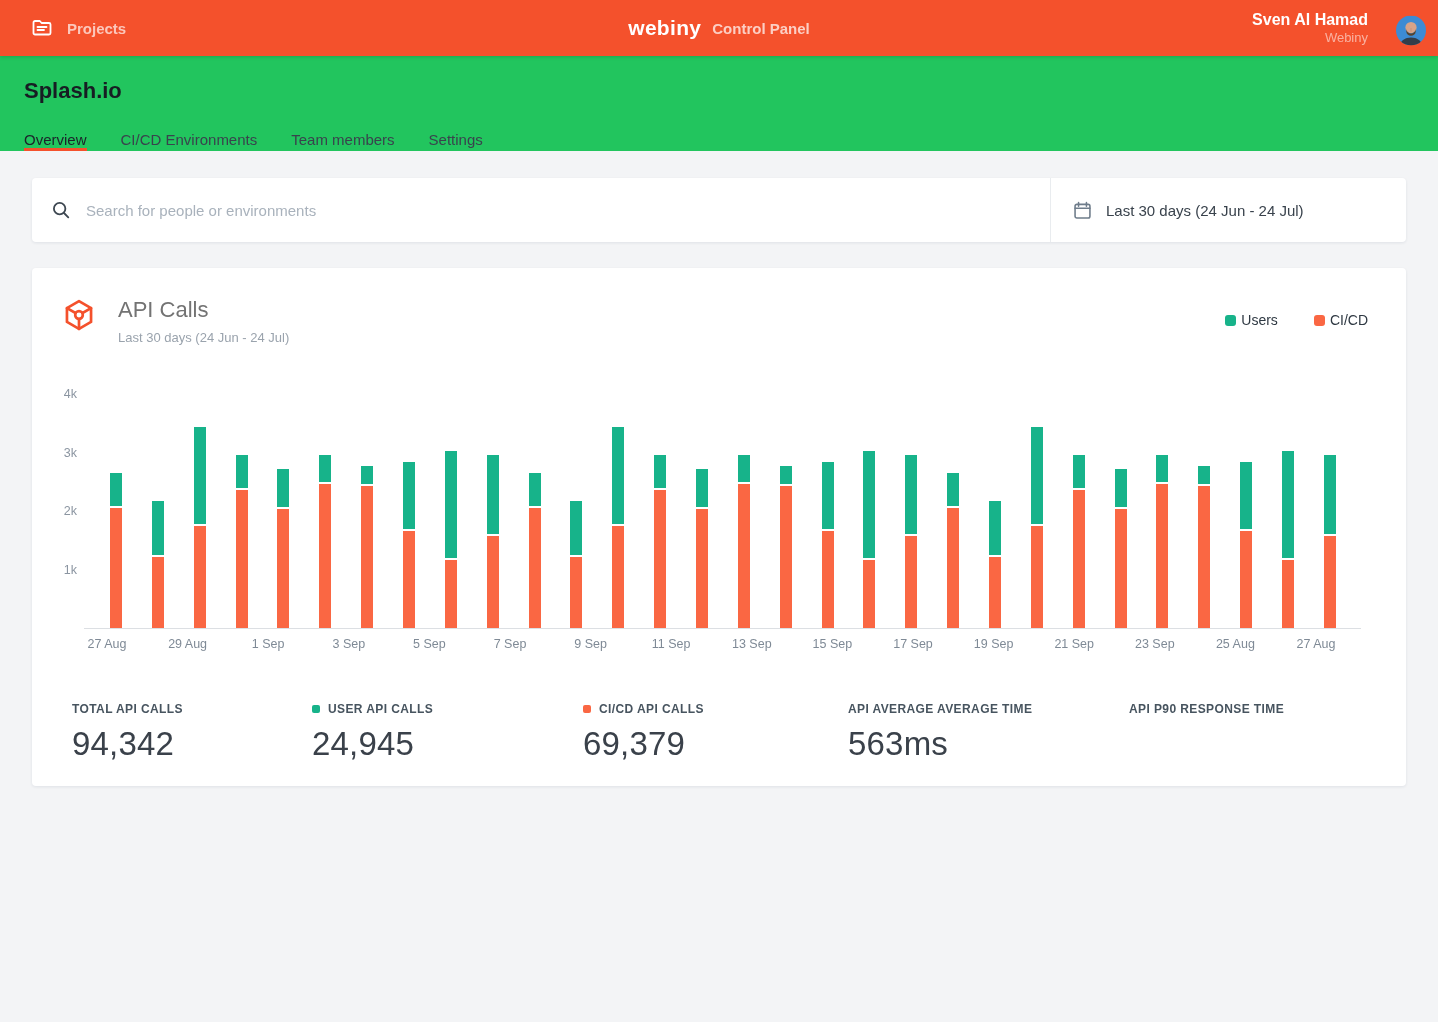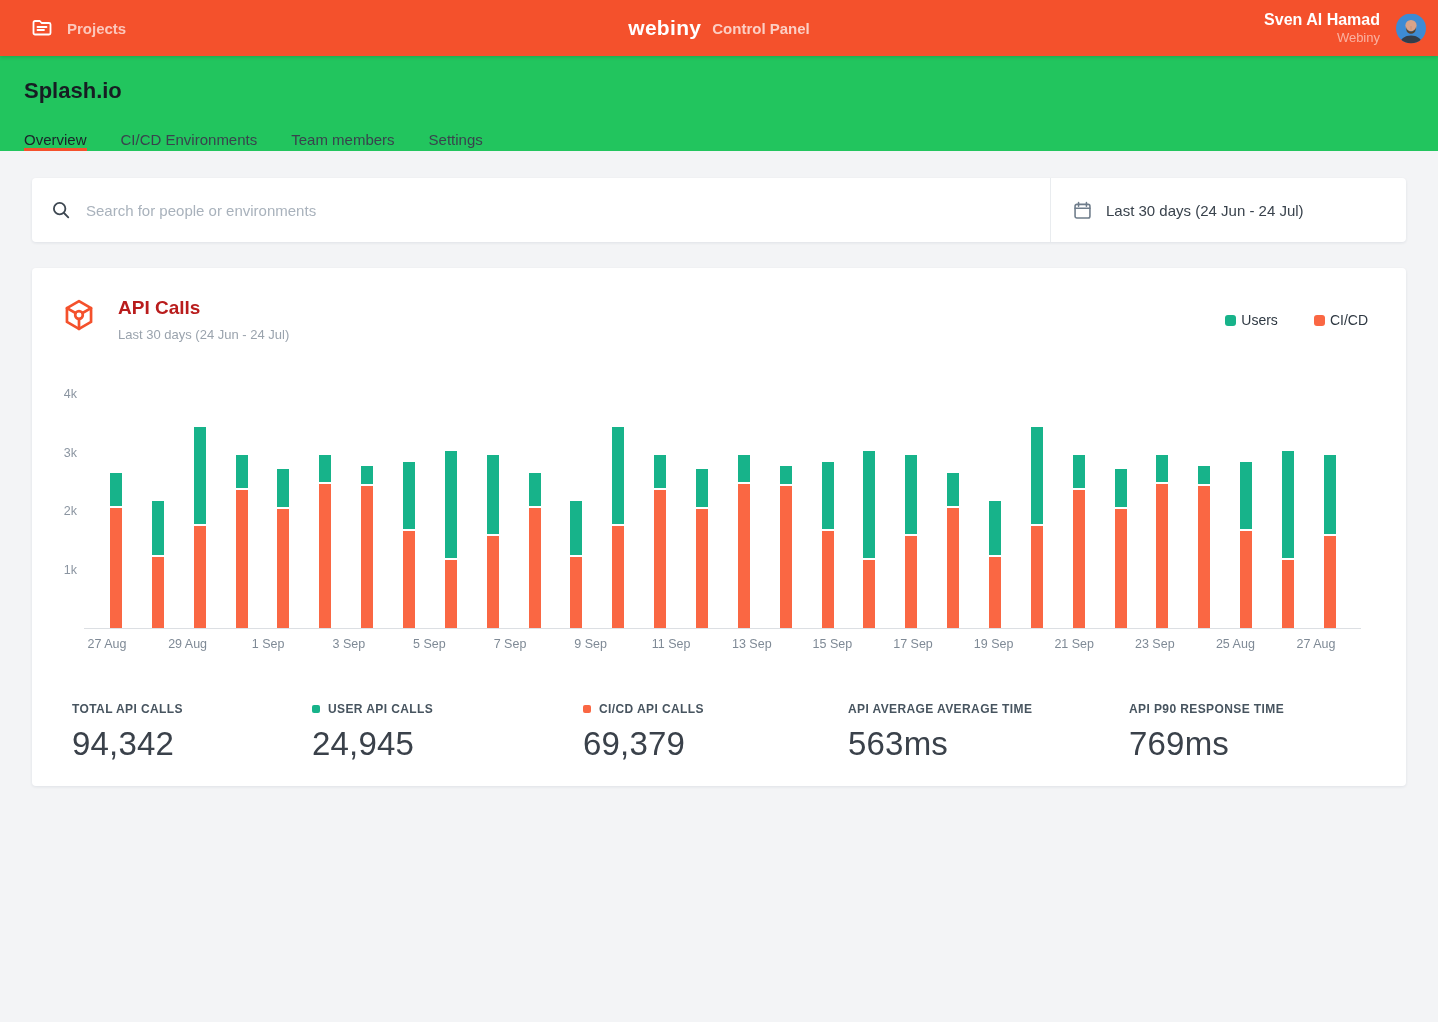--- a/index.html
+++ b/index.html
@@ -6,21 +6,21 @@
   body{background:#f3f4f6;font-family:"Liberation Sans","DejaVu Sans",sans-serif;}
   .app{width:1438px;height:1022px;position:relative;background:#f3f4f6;overflow:hidden}
 
   
   .topbar{height:56px;background:#f4512c;display:flex;align-items:center;position:relative;box-shadow:0 1px 4px rgba(0,0,0,.16);z-index:5}
   .nav-left{display:flex;align-items:center;gap:13px;padding-left:30px;cursor:pointer}
   .projects-label{color:rgba(255,255,255,.68);font-size:15px;font-weight:700}
   .brand{position:absolute;left:50%;top:50%;transform:translate(-50%,-50%);display:flex;align-items:center;gap:11px}
   .logo{color:#fff;font-size:21px;font-weight:700;letter-spacing:.3px}
   .app-name{color:rgba(255,255,255,.72);font-size:15px;font-weight:700}
-  .user{position:absolute;right:12px;top:50%;transform:translateY(-50%);display:flex;align-items:center;gap:16px;cursor:pointer}
+  .user{position:absolute;right:12px;top:50%;transform:translateY(-50%);display:flex;align-items:flex-end;gap:28px;cursor:pointer}
   .user-text{text-align:right}
   .user-name{color:#fff;font-size:16px;font-weight:700;line-height:1.2}
   .user-org{color:rgba(255,255,255,.55);font-size:13px;margin-top:1px}
   .avatar{width:30px;height:30px;border-radius:50%;display:block}
 
   
   .page-head{background:#22c55e;padding:22px 24px 0}
   .page-title{font-size:22px;font-weight:700;color:#171d23}
   .tabs{display:flex;gap:34px;margin-top:27px}
   .tab{font-size:15px;color:#39434d;padding-bottom:0;cursor:pointer;border-bottom:3px solid transparent}
@@ -31,21 +31,21 @@
   .toolbar{height:64px;background:#fff;border-radius:4px;box-shadow:0 1px 3px rgba(23,43,77,.09);display:flex;align-items:stretch}
   .search{flex:1;display:flex;align-items:center;padding-left:19px;gap:13px}
   .search input{border:0;outline:0;flex:1;font-size:15px;color:#2d3640;font-family:inherit;background:transparent}
   .search input::placeholder{color:#a9b2bc}
   .datepicker{width:334px;border-left:1px solid #e9ecef;display:flex;align-items:center;gap:13px;padding-left:21px;cursor:pointer}
   .date-label{font-size:15px;color:#39424c}
 
   
   .card{margin-top:26px;background:#fff;border-radius:4px;box-shadow:0 1px 3px rgba(23,43,77,.09);height:518px;position:relative}
   .card-head{position:absolute;top:30px;left:30px;display:flex;gap:22px;align-items:flex-start}
-  .card-title{font-size:19px;font-weight:700;color:#b91c1c;line-height:1.1}
+  .card-title{font-size:22px;font-weight:400;color:#737373;line-height:1.1}
   .card-subtitle{font-size:13px;color:#9aa3ad;margin-top:8px}
   .legend{position:absolute;top:44px;right:38px;display:flex;gap:36px;align-items:center}
   .legend-item{display:flex;align-items:center;gap:5px;cursor:pointer}
   .legend-sq{width:11px;height:11px;border-radius:3px}
   .legend-label{font-size:14px;color:#2e3842}
 
   
   .plot{position:absolute;left:52px;right:45px;top:126px;height:234px;border-bottom:1px solid #dcdfe3}
   .bars{position:absolute;left:26px;right:25px;top:0;bottom:0;display:flex;justify-content:space-between;align-items:flex-end}
   .bar{width:12px;display:flex;flex-direction:column;justify-content:flex-end}
@@ -333,19 +333,18 @@
           <div class="stat-block">
             <div class="stat-label">
               <span>API AVERAGE AVERAGE TIME</span>
             </div>
             <div class="stat-value">563ms</div>
           </div>
           <div class="stat-block">
             <div class="stat-label">
               <span>API P90 RESPONSE TIME</span>
             </div>
-            <div class="stat-value">769ms</div>
           </div>
         </div>
     </div>
 
   </div>
 </div>
 
 </body></html>

